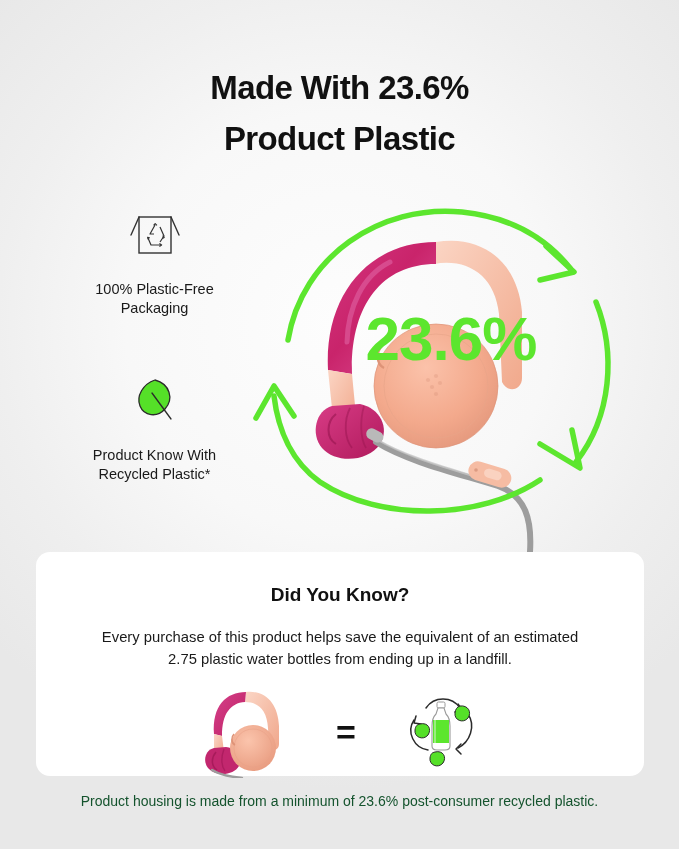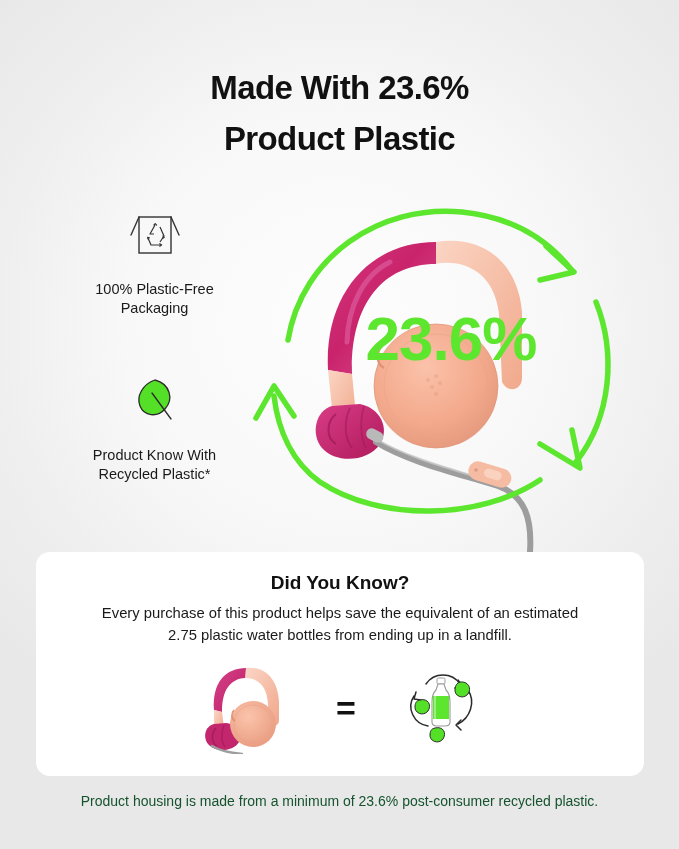--- a/index.html
+++ b/index.html
@@ -48,25 +48,25 @@
   }
 
   
   .card {
     position: absolute; left: 36px; top: 552px;
     width: 608px; height: 224px;
     background: #FFFFFF;
     border-radius: 14px;
   }
   .card-title {
-    margin-top: 20px; text-align: center;
+    margin-top: 32px; text-align: center;
     font-size: 19px; font-weight: 700; color: #111;
   }
   .card-body {
-    margin: 8px auto 0; width: 500px; text-align: center;
+    margin: 20px auto 0; width: 500px; text-align: center;
     font-size: 14.8px; line-height: 22px; color: #1A1A1A;
   }
   .card-eq {
     margin-top: 12px;
     display: flex; align-items: center; justify-content: center; gap: 42px;
   }
   .eq-sign { font-size: 34px; font-weight: 700; color: #111; line-height: 1; }
 
   
   .footnote {

